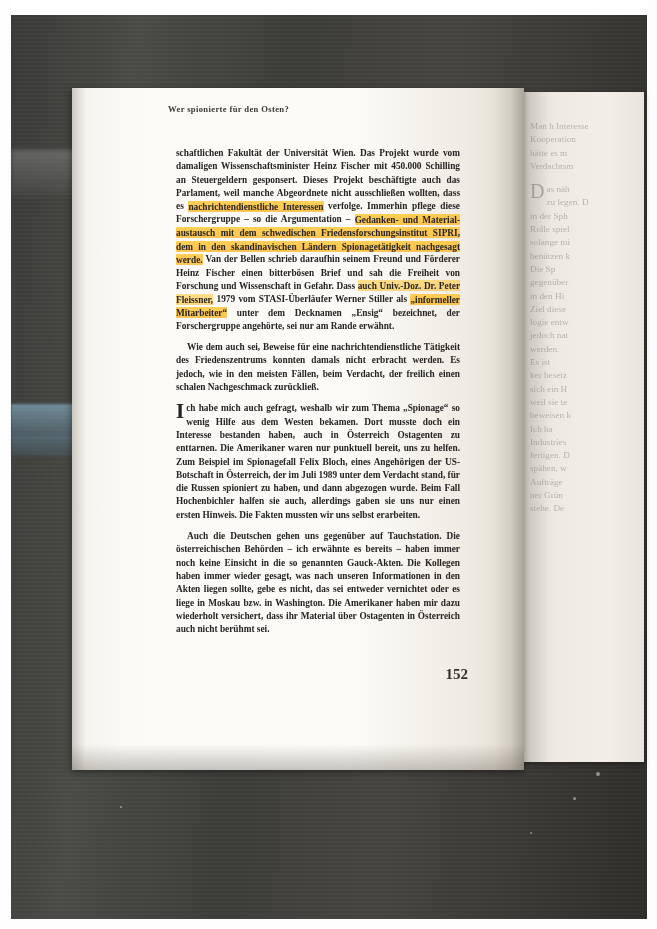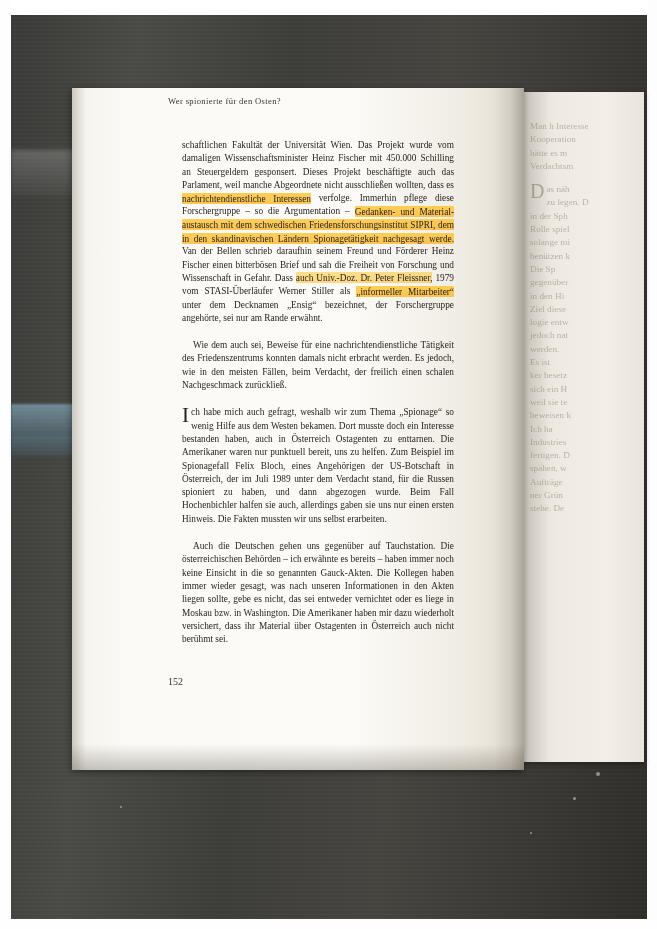--- a/index.html
+++ b/index.html
@@ -132,32 +132,33 @@
     position: absolute;
     left: 0; bottom: 0;
     width: 100%; height: 26px;
     background: linear-gradient(0deg, rgba(60,54,44,0.28), rgba(255,255,255,0));
     pointer-events: none;
   }
 
   
   .txt-col {
     position: absolute;
-    left: 96px; top: 8px;
+    left: 96px; top: 16px;
     width: 300px;
     color: #232020;
+    font-weight: bold;
   }
   .running-head {
     font-size: 8.6px;
     letter-spacing: 0.35px;
     color: #3a3634;
     margin-bottom: 33px;
   }
   p.body {
-    margin: 14px;
+    margin: 8px;
     font-size: 9.3px;
     line-height: 13.3px;
     text-align: justify;
     text-justify: inter-word;
     color: #272423;
     hyphens: manual;
   }
   p.body.indent { text-indent: 11px; }
   p.gap { margin-top: 12px; }
   .dropcap-para {
@@ -167,22 +168,23 @@
   .dropcap {
     float: left;
     font-size: 21px;
     line-height: 17px;
     padding: 1px 2px 0 0;
     font-family: "Liberation Serif", serif;
     color: #242120;
   }
   .folio {
     margin-top: 30px;
-    font-size: 10px;
+    font-size: 15px;
     color: #33302e;
+    text-align: right;
   }
 
   
   .hl {
     background: linear-gradient(180deg, rgba(255,196,45,0.80), rgba(255,176,20,0.72));
     box-decoration-break: clone;
     -webkit-box-decoration-break: clone;
     padding: 0.5px 0;
     border-radius: 1px;
   }

